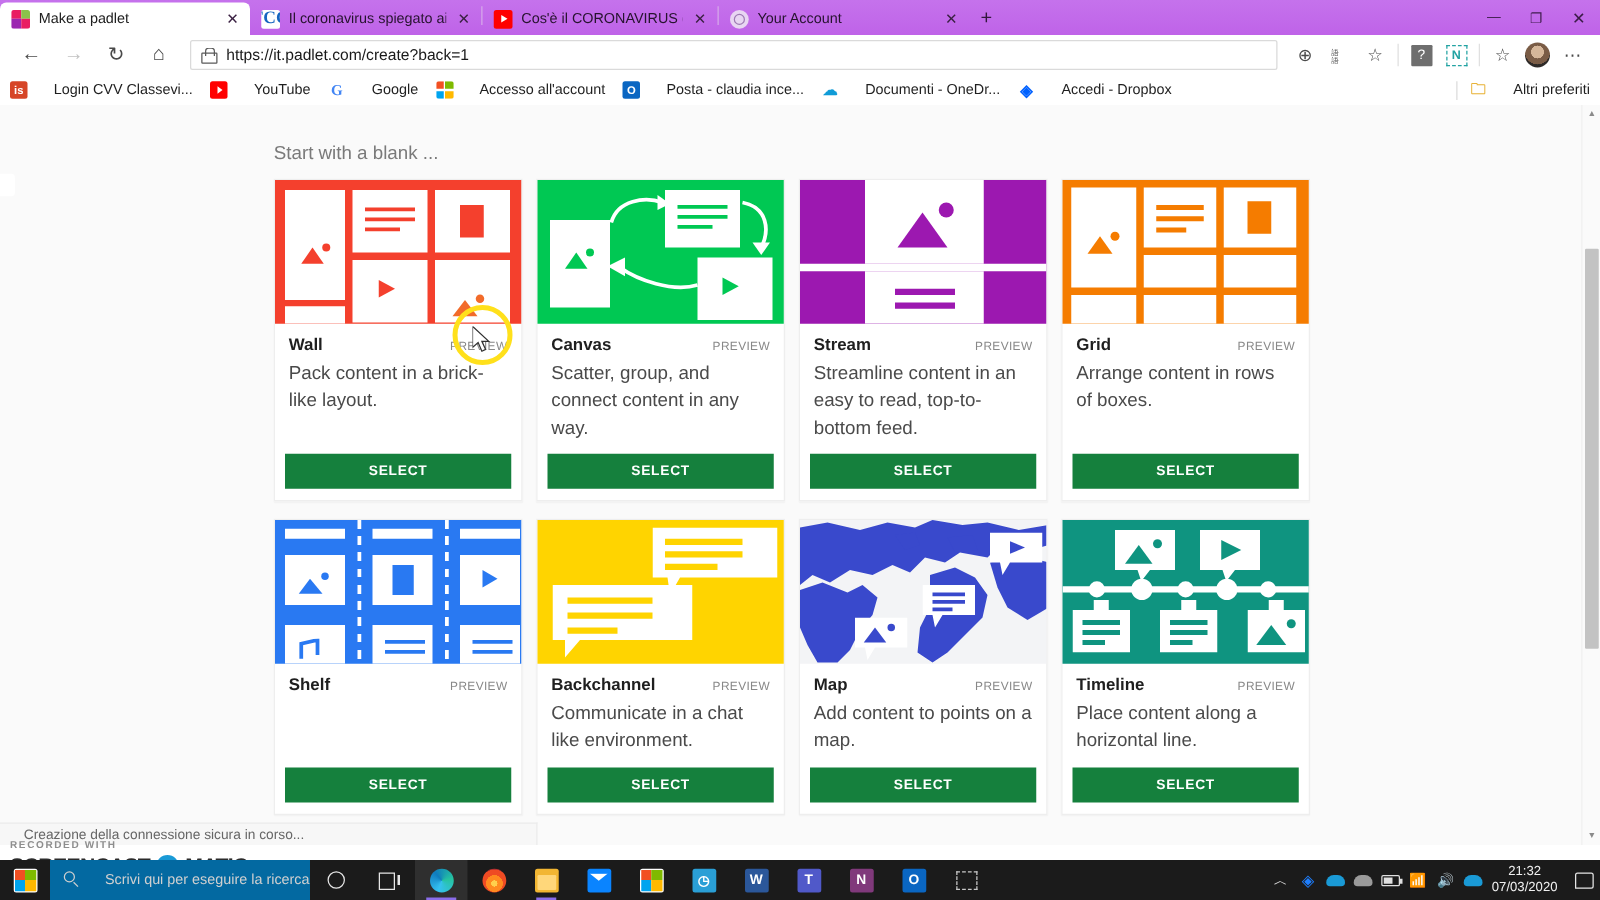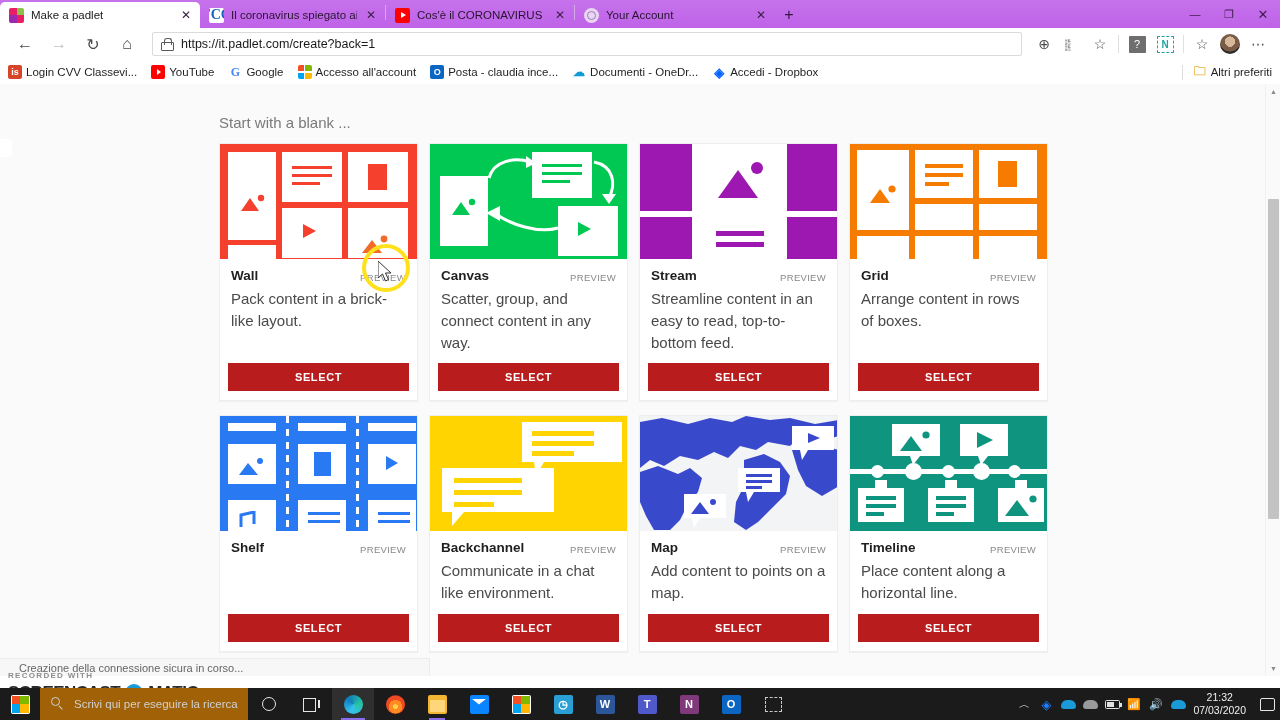--- a/index.html
+++ b/index.html
@@ -90,21 +90,21 @@
                display:flex; align-items:center; justify-content:center; border-radius:1px; }
   .ext-n { width:17px; height:17px; border:1.5px dashed #23a3a3; color:#23a3a3; font-size:10px;
            display:flex; align-items:center; justify-content:center; font-weight:bold; }
   .avatar { width:20px; height:20px; border-radius:50%; overflow:hidden;
             background: radial-gradient(circle at 50% 38%, #d6b79a 0 32%, #7a5c46 33% 62%, #2e2a28 63% 100%); }
 
   
   .bookmarks { height:24px; background:#fff; display:flex; align-items:center;
                padding:0 8px; font-size:11.5px; color:#1f1f1f; position:relative; }
   .bm { display:flex; align-items:center; margin-right:14px; white-space:nowrap; }
-  .bm-ico { width:14px; height:14px; margin-right:4px; flex:0 0 14px; border-radius:2px;
+  .bm-ico { width:14px; height:14px; margin-right:21px; flex:0 0 14px; border-radius:2px;
             display:flex; align-items:center; justify-content:center; font-size:9px;
             color:#fff; font-weight:bold; position:relative; overflow:hidden; }
   .bm-right { position:absolute; right:8px; display:flex; align-items:center; }
   .bm-divider { width:1px; height:15px; background:#dcdcdc; margin-right:10px; }
   .ico-cvv { background:#d64527; }
   .ico-yt  { background:#ff0000; }
   .ico-yt::after{ content:''; border-left:4.5px solid #fff; border-top:3px solid transparent;
                   border-bottom:3px solid transparent; margin-left:1px; }
   .ico-g   { background:#fff; color:#4285f4; font-family:"Liberation Serif", serif; font-size:12px; }
   .ico-ms  { background:#fff; }
@@ -134,21 +134,21 @@
     box-shadow: 0 1px 1px rgba(0,0,0,0.04);
   }
   .card-thumb { height:115px; position:relative; overflow:hidden; }
   .card-body { padding: 9px 11px 4px 11px; flex:1 1 auto; }
   .card-titlerow { display:flex; align-items:flex-end; justify-content:space-between; }
   .card-title { font-size:13.5px; font-weight:bold; color:#1f1f1f; }
   .card-preview { font-size:9.5px; color:#888; letter-spacing:0.3px; }
   .card-desc { font-size:15px; color:#4a4a4a; line-height:1.45; margin-top:5px; }
   .card-footer { padding: 6px 8px 9px 8px; }
   .select-btn {
-    display:block; width:100%; background:#b91c1c; color:#ffffff; border:none;
+    display:block; width:100%; background:#15803d; color:#ffffff; border:none;
     font-size:11px; font-weight:bold; letter-spacing:0.6px; padding:8px 0;
     font-family:"Liberation Sans", sans-serif; cursor:pointer;
   }
 
   
   .t { position:absolute; }
   .wh { background:#ffffff; }
   .dot { position:absolute; border-radius:50%; }
   .tri { position:absolute; width:0; height:0; border-top:7px solid transparent;
          border-bottom:7px solid transparent; }
@@ -188,22 +188,22 @@
              display:flex; align-items:center; }
   .wm-rec { width:26px; height:26px; border-radius:50%; border:4px solid #ffffff;
             background:#1a9ad6; margin:0 1px; display:inline-block; vertical-align:middle; }
 
   
   .taskbar {
     position:absolute; left:0; bottom:0; width:1280px; height:32px;
     background:#1b1b1b; display:flex; align-items:center; z-index:50;
   }
   .tb-search {
-    width:208px; height:32px; background:#a16207; display:flex; align-items:center;
-    padding-left:34px; font-size:11.5px; color:#d0d0d0; position:relative;
+    width:208px; height:32px; background:#0369a1; display:flex; align-items:center;
+    padding-left:44px; font-size:11.5px; color:#d0d0d0; position:relative;
   }
   .tb-search .mag { position:absolute; left:11px; top:9px; width:9px; height:9px;
                     border:1.4px solid #cfcfcf; border-radius:50%; }
   .tb-search .mag::after { content:''; position:absolute; right:-4px; bottom:-3px; width:5px;
                            height:1.4px; background:#cfcfcf; transform:rotate(45deg); }
   .tb-btn { width:42px; height:32px; display:flex; align-items:center; justify-content:center;
             position:relative; }
   .tb-btn.active { background:#2f2f2f; }
   .tb-btn.active::after { content:''; position:absolute; bottom:0; left:9px; right:9px;
                           height:2px; background:#8a6de9; }

